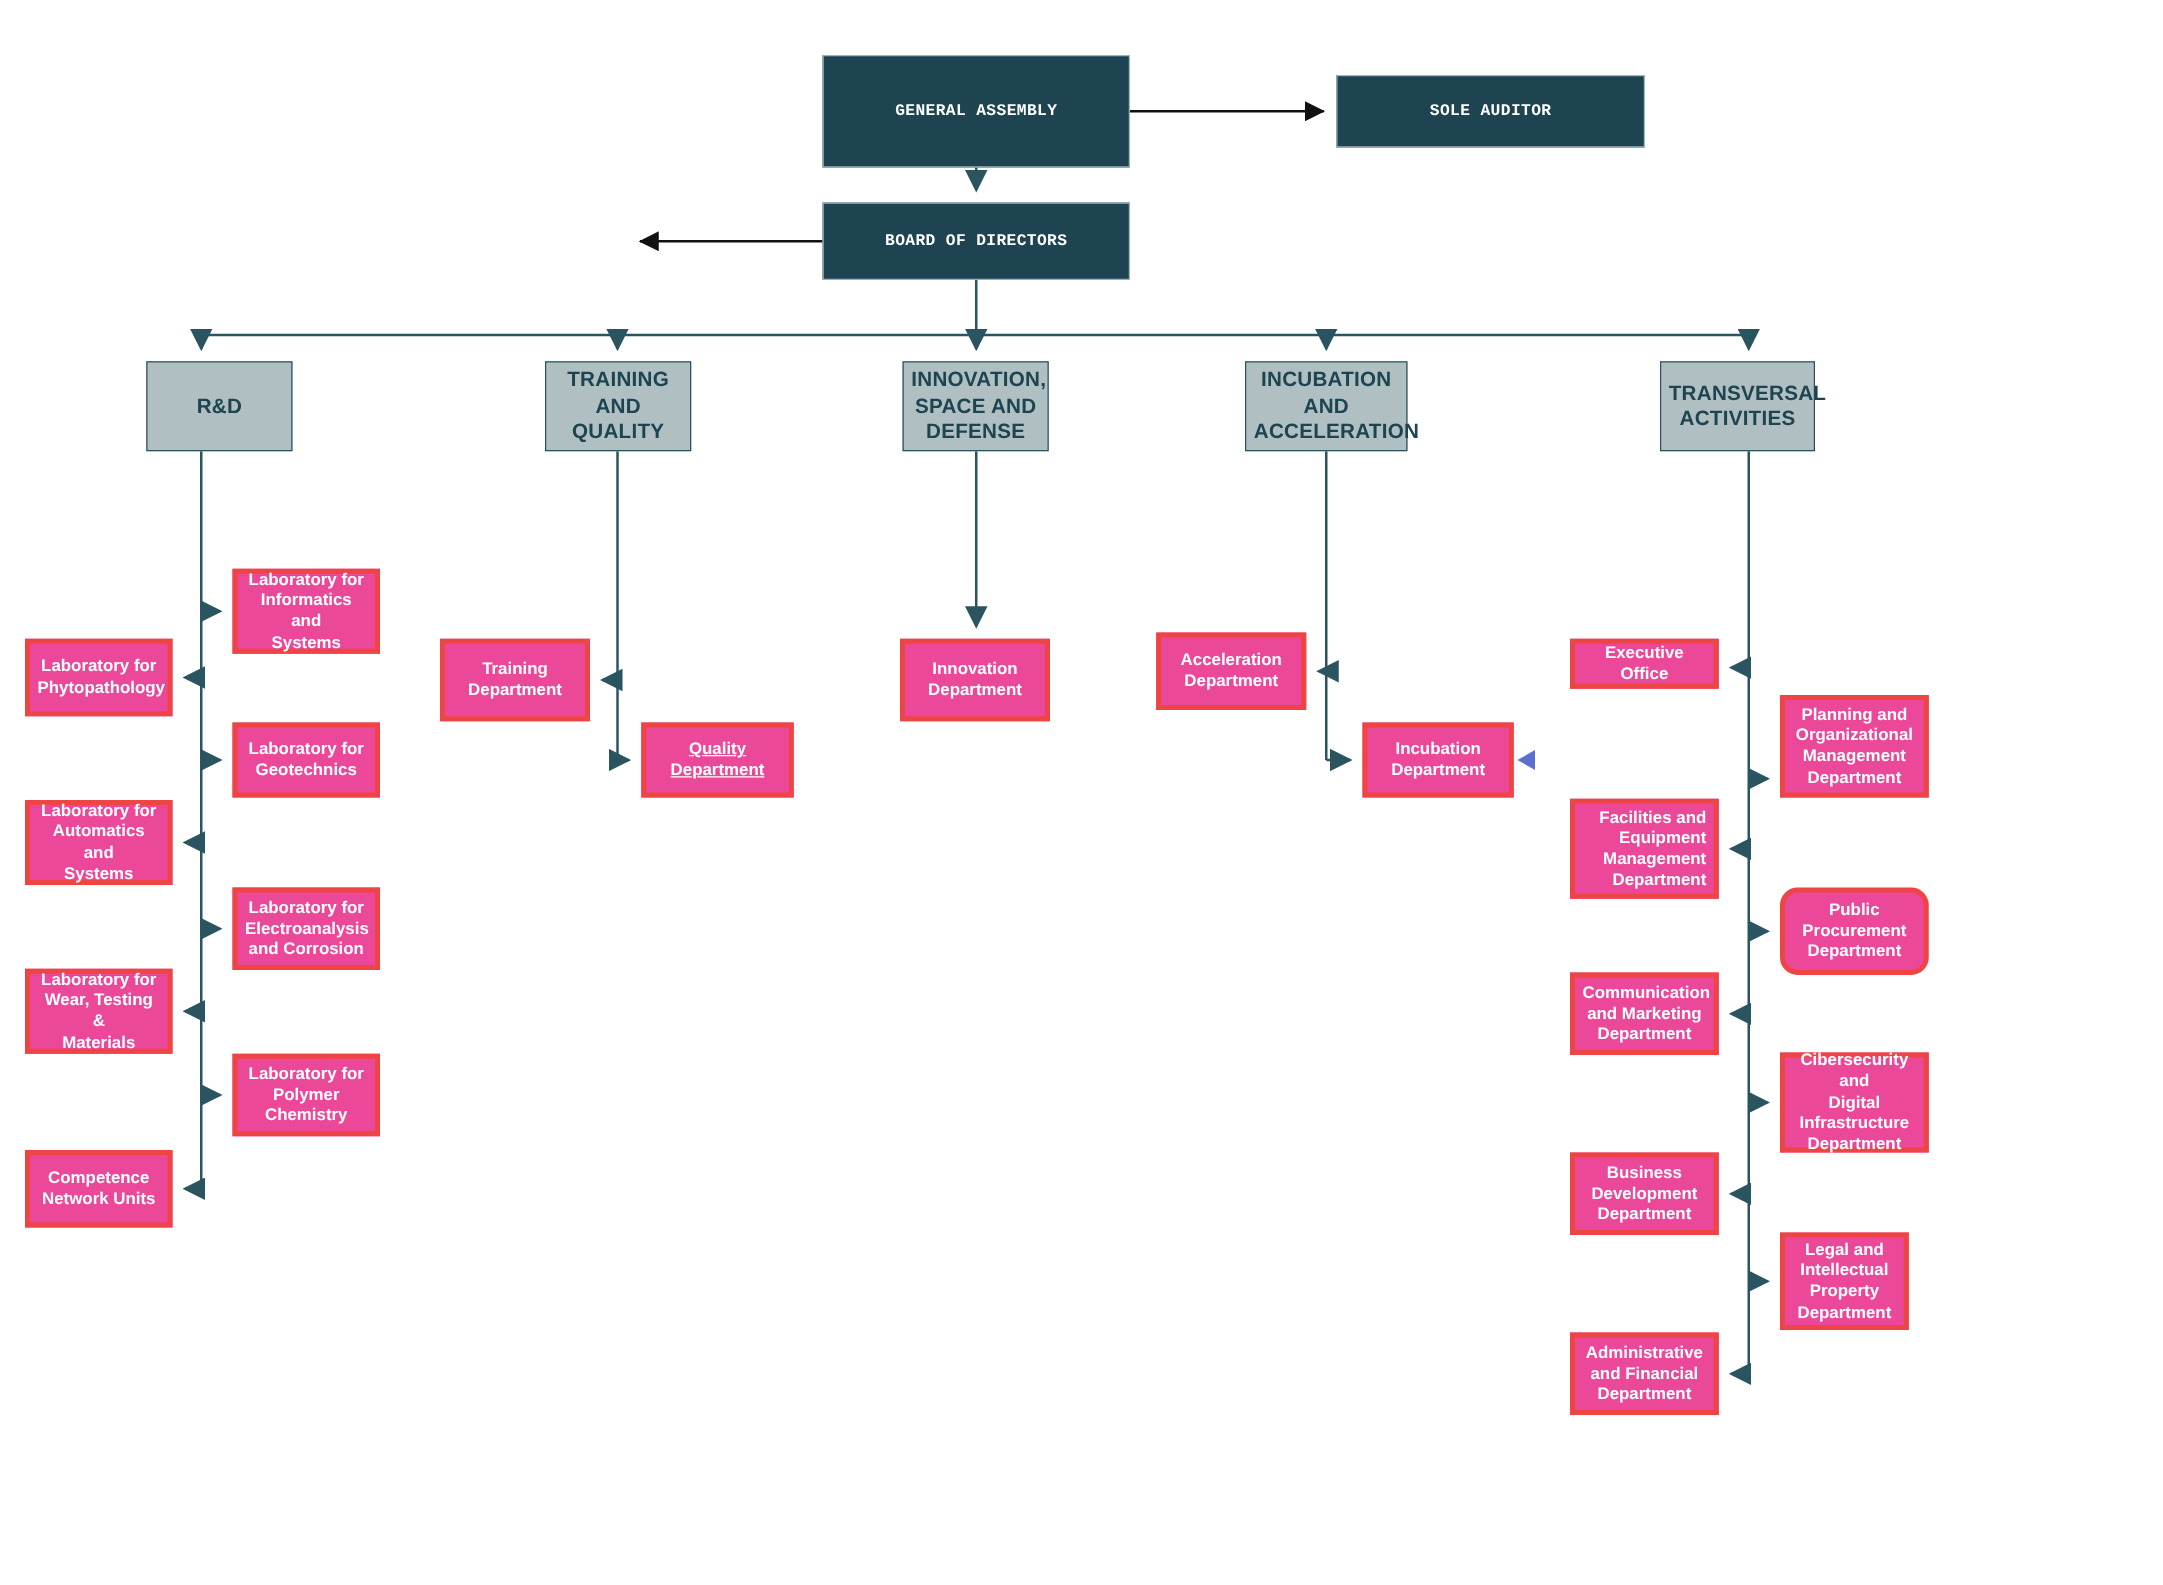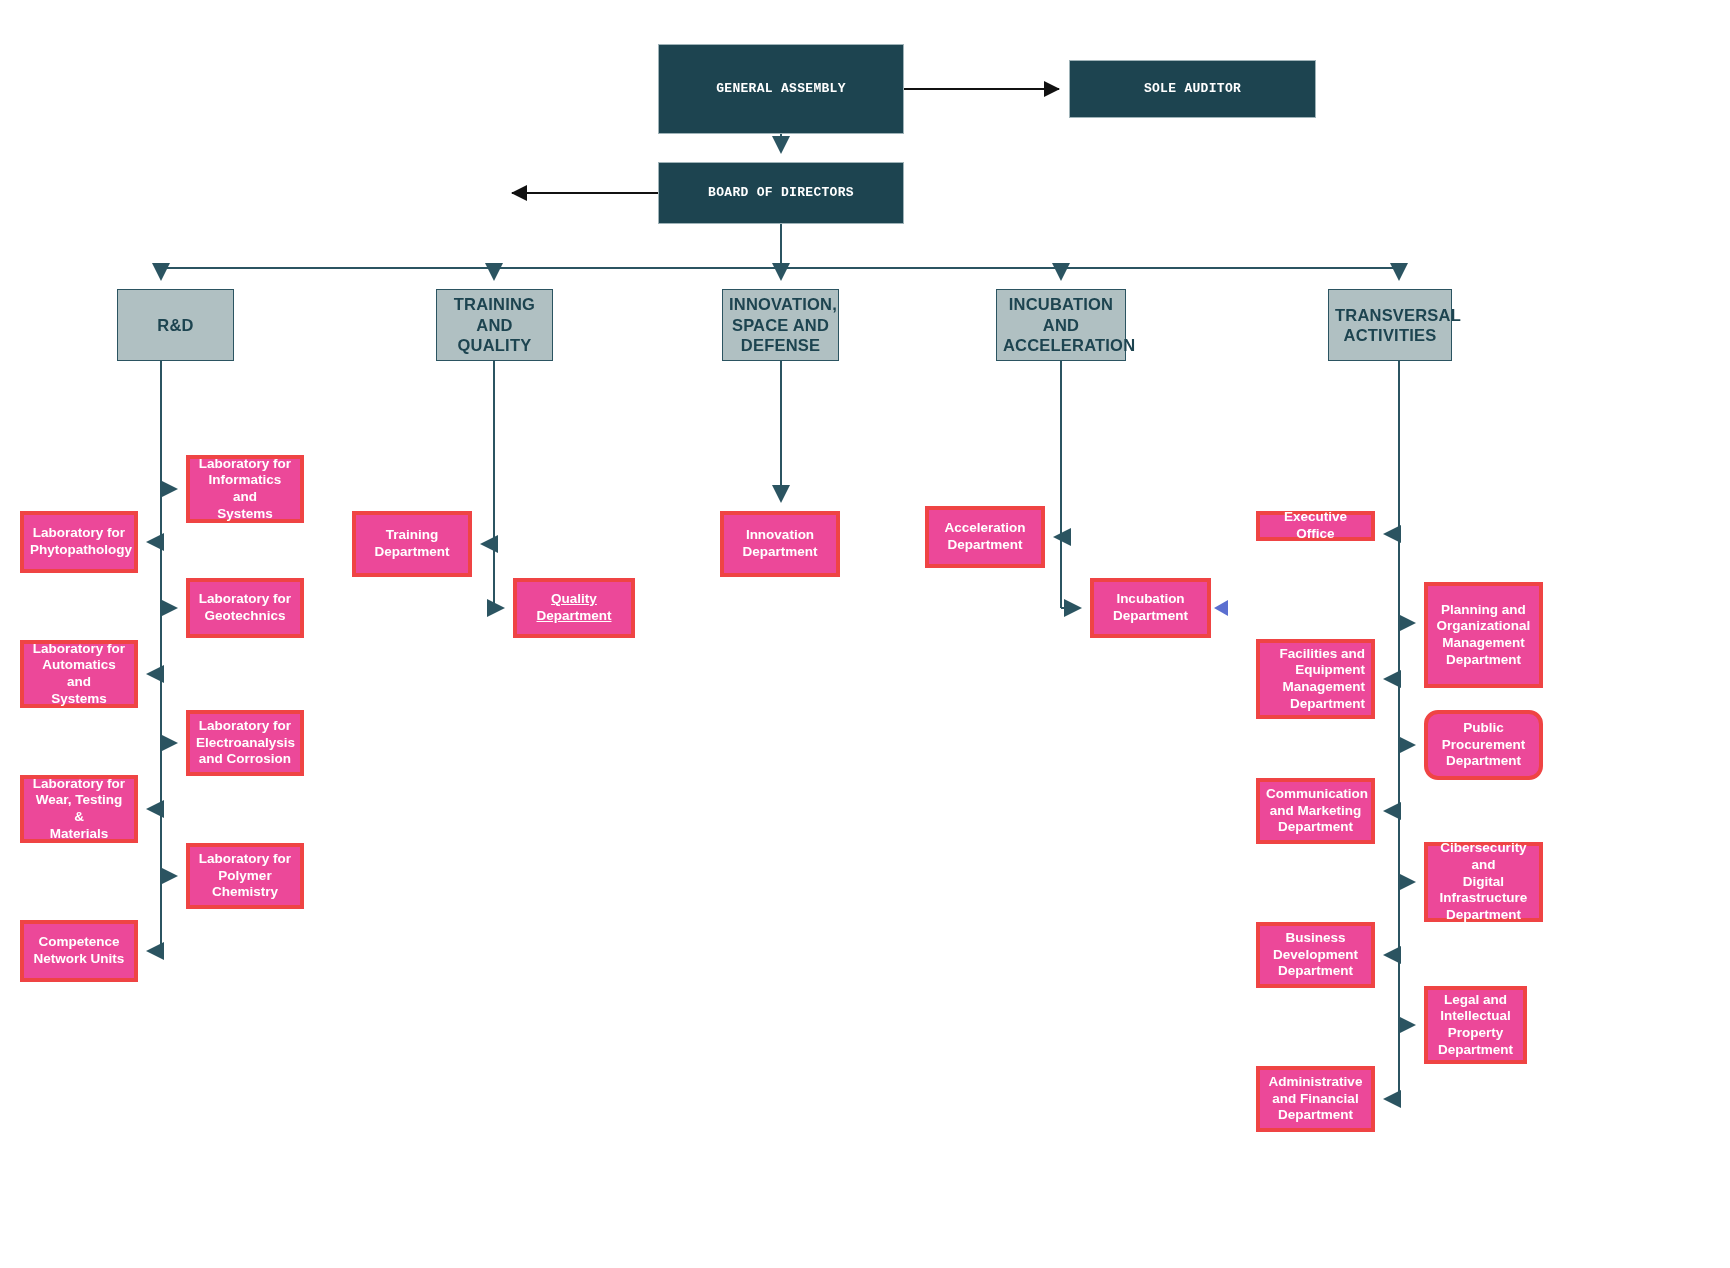--- a/index.html
+++ b/index.html
@@ -218,24 +218,24 @@
 Department</span>
     </div>
     <div class="node unit" style="left: 925px; top: 506px; width: 120px; height: 62px;">
       <span class="label">Acceleration
 Department</span>
     </div>
     <div class="node unit" style="left: 1090px; top: 578px; width: 121px; height: 60px;">
       <span class="label">Incubation
 Department</span>
     </div>
-    <div class="node unit" style="left: 1256px; top: 511px; width: 119px; height: 30px;">
+    <div class="node unit" style="left: 1256px; top: 511px; width: 119px; height: 40px;">
       <span class="label">Executive Office</span>
     </div>
-    <div class="node unit" style="left: 1424px; top: 582px; width: 119px; height: 106px;">
+    <div class="node unit" style="left: 1424px; top: 556px; width: 119px; height: 82px;">
       <span class="label">Planning and
 Organizational
 Management
 Department</span>
     </div>
     <div class="node unit" style="left: 1256px; top: 639px; width: 119px; height: 80px; text-align: right;">
       <span class="label">Facilities and
 Equipment
 Management
 Department</span>

